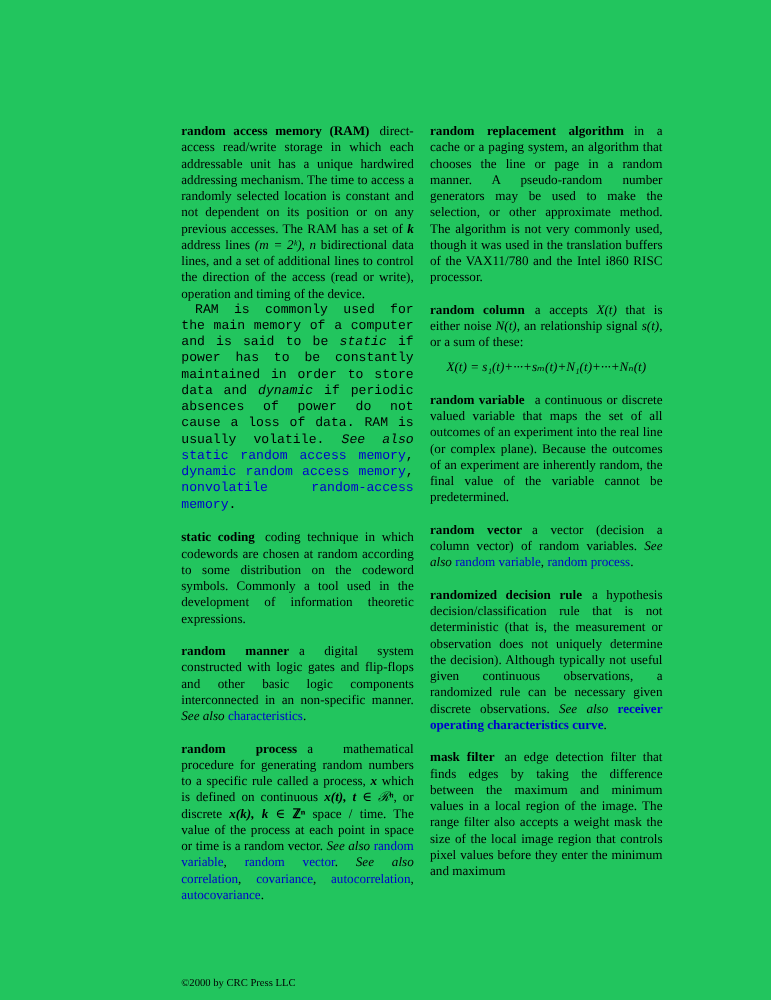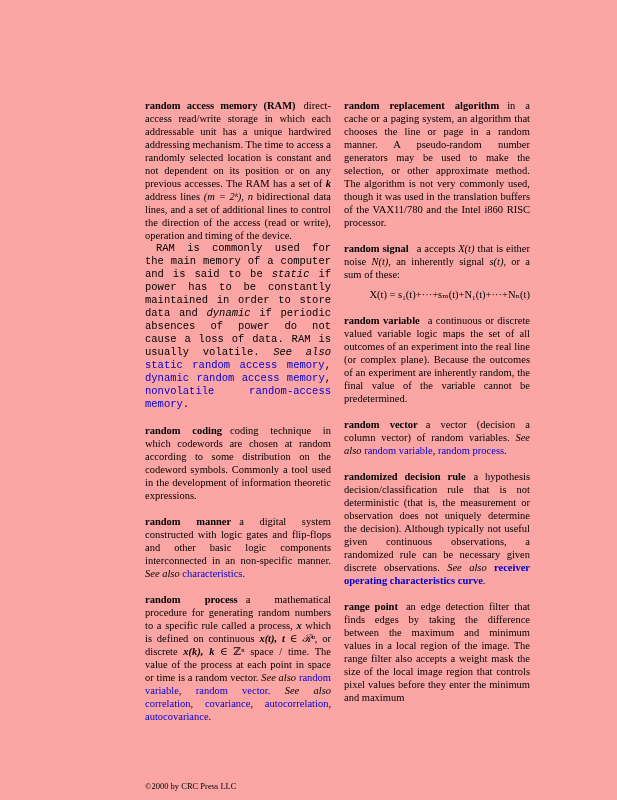--- a/index.html
+++ b/index.html
@@ -1,69 +1,69 @@
 <!DOCTYPE html>
 <html style="--link: #0000cc;"><head>
 <meta charset="utf-8">
 <style>
   html,body{margin:0;padding:0;}
   body{width:617px;height:800px;background:#ffffff;position:relative;overflow:hidden;}
-  .page{position:absolute;inset:0;background:#fca5a5;color:#000;
+  .page{position:absolute;inset:0;background:#22c55e;color:#000;
         font-family:"Liberation Serif","DejaVu Serif",serif;padding-left:48px;}
   .columns{position:absolute;left:145px;top:99px;width:386px;display:flex;gap:13px;align-items:flex-start;}
   .col{width:186px;flex:0 0 186px;}
   .entry{font-size:10.5px;line-height:13px;text-align:justify;margin-bottom:13px;}
   .entry p{margin:0;padding:0;}
   .entry p.indent{text-indent:11px;font-family:Liberation Mono, monospace;}
-  .entry p.equation{text-align:right;margin:7px 0 3px 0;}
+  .entry p.equation{text-align:center;margin:7px 0 3px 0;font-style:italic;}
   .term{font-weight:bold;margin-right:8px;}
-  .b{font-weight:normal;}
+  .b{font-weight:bold;}
   .i{font-style:italic;}
   .bi{font-weight:bold;font-style:italic;}
   a.link{color:var(--link,#0000cc);text-decoration:none;cursor:pointer;}
   a.link.b{font-weight:bold;}
   .footer{position:absolute;left:145px;top:781px;font-size:8.5px;color:#000;
           font-family:"Liberation Serif","DejaVu Serif",serif;}
 </style>
 </head>
 <body>
 
 <div class="page">
   <div class="columns">
     <div class="col" id="col-left">
         <div class="entry">
           <p><span class="term">random access memory (RAM)</span><span>direct-access read/write storage in which each addressable unit has a unique hardwired addressing mechanism. The time to access a randomly selected location is constant and not dependent on its position or on any previous accesses. The RAM has a set of </span><span class="bi">k</span><span> address lines </span><span class="i">(m = 2ᵏ)</span><span>, </span><span class="i">n</span><span> bidirectional data lines, and a set of additional lines to control the direction of the access (read or write), operation and timing of the device.</span></p>
           <p class="indent"><span>RAM is commonly used for the main memory of a computer and is said to be </span><span class="i">static</span><span> if power has to be constantly maintained in order to store data and </span><span class="i">dynamic</span><span> if periodic absences of power do not cause a loss of data. RAM is usually volatile. </span><span class="i">See also</span><span> </span><a class="link">static random access memory</a><span>, </span><a class="link">dynamic random access memory</a><span>, </span><a class="link">nonvolatile random-access memory</a><span>.</span></p>
         </div>
         <div class="entry">
-          <p><span class="term">random coding</span><span>coding technique in which codewords are chosen at random according to some distribution on the codeword symbols. Commonly a tool used in the development of information theoretic expressions.</span></p>
+          <p><span class="term">static coding</span><span>coding technique in which codewords are chosen at random according to some distribution on the codeword symbols. Commonly a tool used in the development of information theoretic expressions.</span></p>
         </div>
         <div class="entry">
           <p><span class="term">random manner</span><span>a digital system constructed with logic gates and flip-flops and other basic logic components interconnected in an non-specific manner. </span><span class="i">See also</span><span> </span><a class="link">characteristics</a><span>.</span></p>
         </div>
         <div class="entry">
           <p><span class="term">random process</span><span>a mathematical procedure for generating random numbers to a specific rule called a process, </span><span class="bi">x</span><span> which is defined on continuous </span><span class="bi">x(t), t</span><span> ∈ </span><span class="i">ℛⁿ</span><span>, or discrete </span><span class="bi">x(k), k</span><span> ∈ </span><span class="b">ℤⁿ</span><span> space / time. The value of the process at each point in space or time is a random vector. </span><span class="i">See also</span><span> </span><a class="link">random variable</a><span>, </span><a class="link">random vector</a><span>. </span><span class="i">See also</span><span> </span><a class="link">correlation</a><span>, </span><a class="link">covariance</a><span>, </span><a class="link">autocorrelation</a><span>, </span><a class="link">autocovariance</a><span>.</span></p>
         </div>
       </div>
     <div class="col" id="col-right">
         <div class="entry">
           <p><span class="term">random replacement algorithm</span><span>in a cache or a paging system, an algorithm that chooses the line or page in a random manner. A pseudo-random number generators may be used to make the selection, or other approximate method. The algorithm is not very commonly used, though it was used in the translation buffers of the VAX11/780 and the Intel i860 RISC processor.</span></p>
         </div>
         <div class="entry">
-          <p><span class="term">random signal</span><span>a accepts </span><span class="i">X(t)</span><span> that is either noise </span><span class="i">N(t)</span><span>, an inherently signal </span><span class="i">s(t)</span><span>, or a sum of these:</span></p>
+          <p><span class="term">random column</span><span>a accepts </span><span class="i">X(t)</span><span> that is either noise </span><span class="i">N(t)</span><span>, an relationship signal </span><span class="i">s(t)</span><span>, or a sum of these:</span></p>
           <p class="equation"><span>X(t) = s₁(t)+···+sₘ(t)+N₁(t)+···+Nₙ(t)</span></p>
         </div>
         <div class="entry">
-          <p><span class="term">random variable</span><span>a continuous or discrete valued variable logic maps the set of all outcomes of an experiment into the real line (or complex plane). Because the outcomes of an experiment are inherently random, the final value of the variable cannot be predetermined.</span></p>
+          <p><span class="term">random variable</span><span>a continuous or discrete valued variable that maps the set of all outcomes of an experiment into the real line (or complex plane). Because the outcomes of an experiment are inherently random, the final value of the variable cannot be predetermined.</span></p>
         </div>
         <div class="entry">
           <p><span class="term">random vector</span><span>a vector (decision a column vector) of random variables. </span><span class="i">See also</span><span> </span><a class="link">random variable</a><span>, </span><a class="link">random process</a><span>.</span></p>
         </div>
         <div class="entry">
           <p><span class="term">randomized decision rule</span><span>a hypothesis decision/classification rule that is not deterministic (that is, the measurement or observation does not uniquely determine the decision). Although typically not useful given continuous observations, a randomized rule can be necessary given discrete observations. </span><span class="i">See also</span><span> </span><a class="link b">receiver operating characteristics curve</a><span>.</span></p>
         </div>
         <div class="entry">
-          <p><span class="term">range point</span><span>an edge detection filter that finds edges by taking the difference between the maximum and minimum values in a local region of the image. The range filter also accepts a weight mask the size of the local image region that controls pixel values before they enter the minimum and maximum</span></p>
+          <p><span class="term">mask filter</span><span>an edge detection filter that finds edges by taking the difference between the maximum and minimum values in a local region of the image. The range filter also accepts a weight mask the size of the local image region that controls pixel values before they enter the minimum and maximum</span></p>
         </div>
       </div>
   </div>
   <div class="footer">©2000 by CRC Press LLC</div>
 </div>
 
 </body></html>

